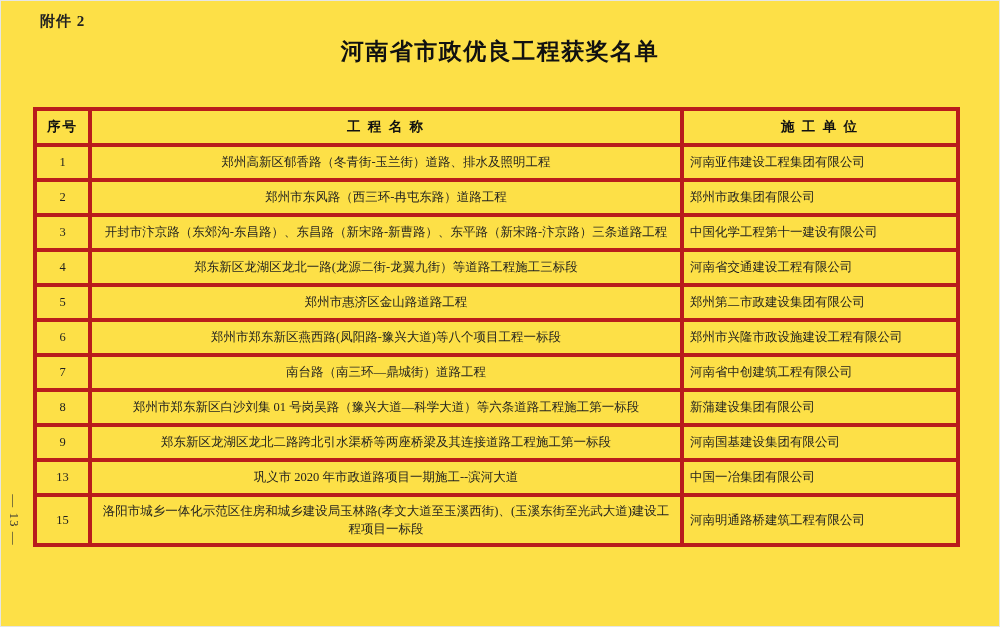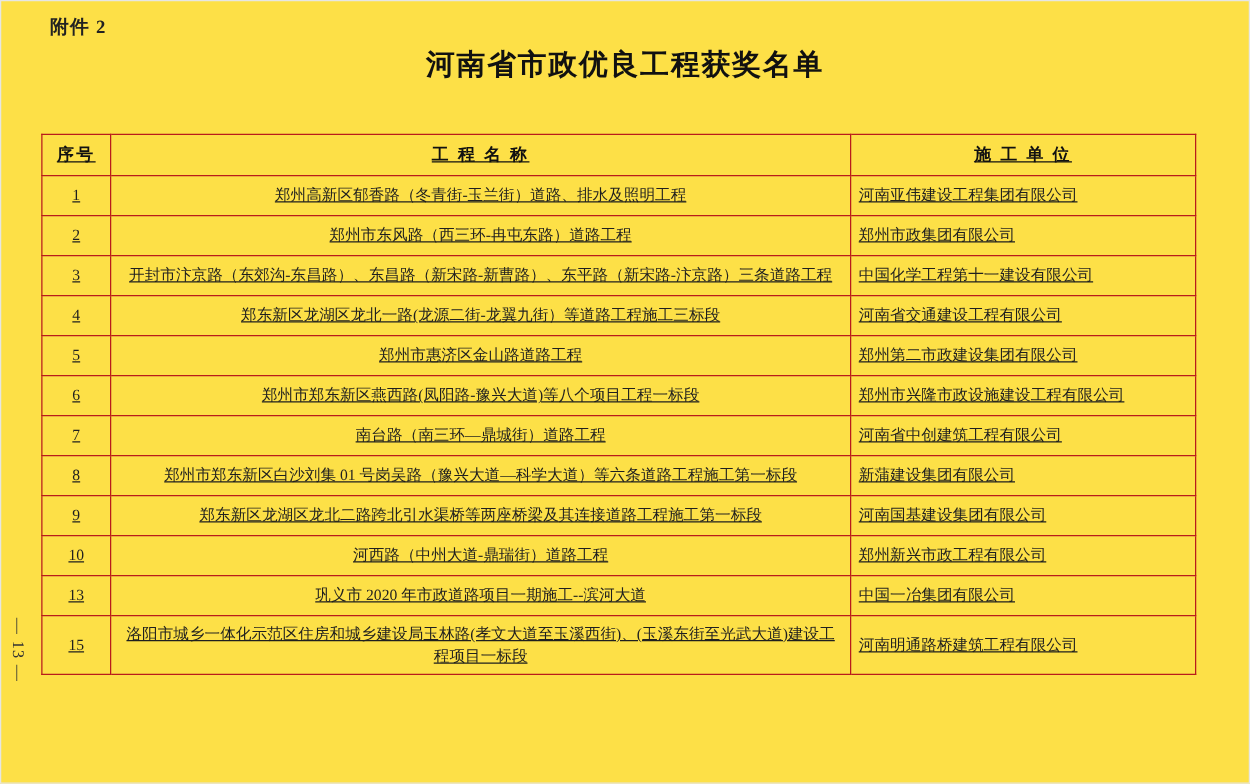--- a/index.html
+++ b/index.html
@@ -57,25 +57,24 @@
     width: 923px;
     border-collapse: collapse;
     table-layout: fixed;
     font-size: 12.5px;
     color: #1f1f1f;
   }
   table.awards col.c-no { width: 55px; }
   table.awards col.c-project { width: 592px; }
   table.awards col.c-contractor { width: 276px; }
   table.awards th, table.awards td {
-    border: 1px solid #b91c1c;
+    border: 4px solid #b91c1c;
     padding: 2px 6px;
     vertical-align: middle;
     line-height: 1.45;
-    text-decoration: underline;
   }
   table.awards th {
     height: 28px;
     font-size: 13.5px;
     font-weight: bold;
     text-align: center;
     letter-spacing: 2px;
     color: #111;
   }
   table.awards td { height: 27px; }
@@ -152,25 +151,20 @@
           <td class="td-no">8</td>
           <td class="td-project">郑州市郑东新区白沙刘集 01 号岗吴路（豫兴大道—科学大道）等六条道路工程施工第一标段</td>
           <td class="td-contractor">新蒲建设集团有限公司</td>
         </tr>
         <tr>
           <td class="td-no">9</td>
           <td class="td-project">郑东新区龙湖区龙北二路跨北引水渠桥等两座桥梁及其连接道路工程施工第一标段</td>
           <td class="td-contractor">河南国基建设集团有限公司</td>
         </tr>
         <tr>
-          <td class="td-no">10</td>
-          <td class="td-project">河西路（中州大道-鼎瑞街）道路工程</td>
-          <td class="td-contractor">郑州新兴市政工程有限公司</td>
-        </tr>
-        <tr>
           <td class="td-no">13</td>
           <td class="td-project">巩义市 2020 年市政道路项目一期施工--滨河大道</td>
           <td class="td-contractor">中国一冶集团有限公司</td>
         </tr>
         <tr class="tall">
           <td class="td-no">15</td>
           <td class="td-project">洛阳市城乡一体化示范区住房和城乡建设局玉林路(孝文大道至玉溪西街)、(玉溪东街至光武大道)建设工程项目一标段</td>
           <td class="td-contractor">河南明通路桥建筑工程有限公司</td>
         </tr>
       </tbody>

